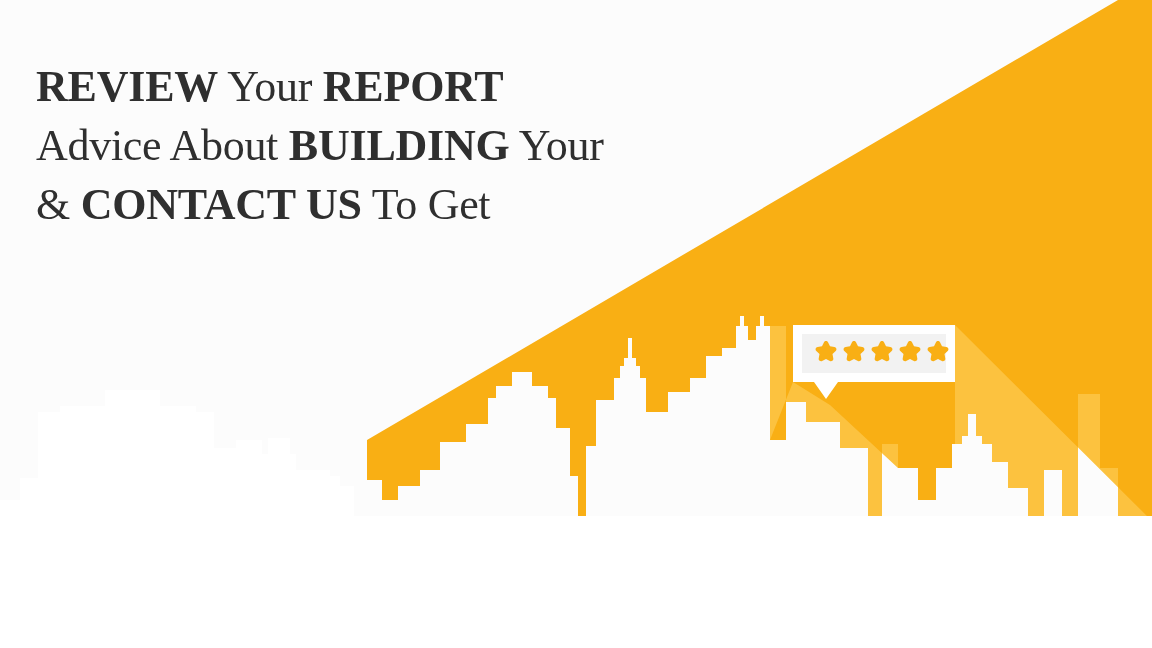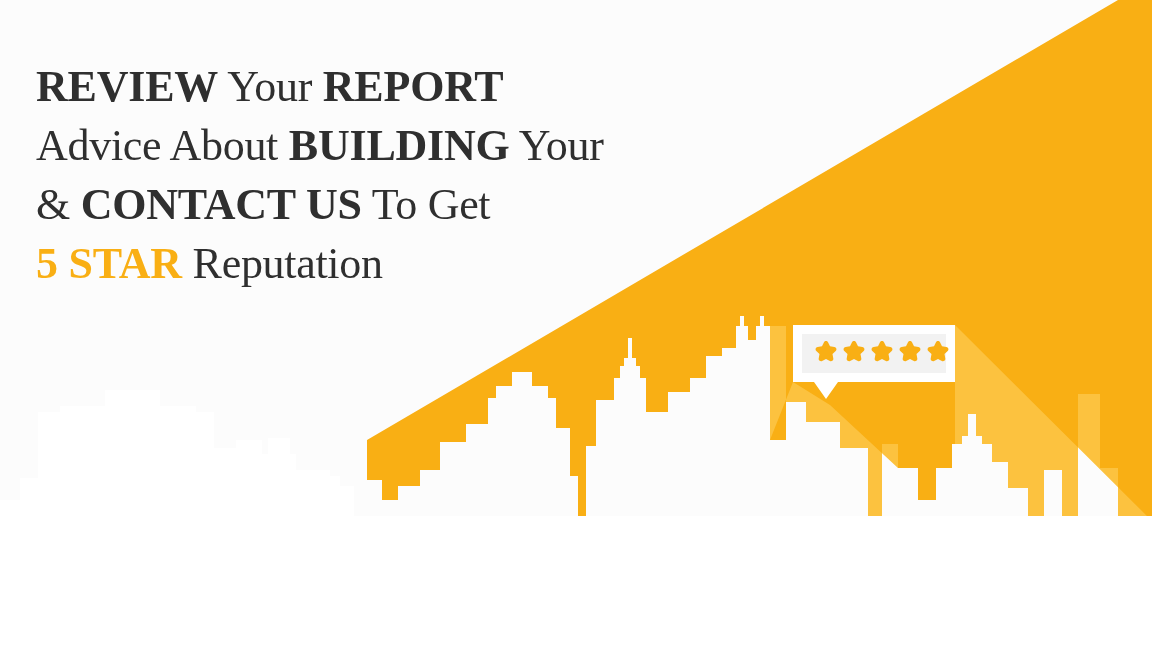--- a/index.html
+++ b/index.html
@@ -129,16 +129,15 @@
                  c0.3 -0.9 1.0 -1.5 1.9 -1.6 l4.4 -0.7 2.0 -4.0 c0.4 -0.8 1.1 -1.3 2.0 -1.3 Z"></path>
       </g>
     </g>
 
   </svg>
 
   <h1 class="headline">
     <span class="ln"><span class="b">REVIEW</span><span> Your </span><span class="b">REPORT</span></span>
     <span class="ln"><span>Advice About </span><span class="b">BUILDING</span><span> Your</span></span>
     <span class="ln"><span>&amp; </span><span class="b">CONTACT US</span><span> To Get</span></span>
-    <span class="ln"><span class="accent">5 STAR</span><span> Reputation</span></span>
   </h1>
 
 </div>
 
 </body></html>

